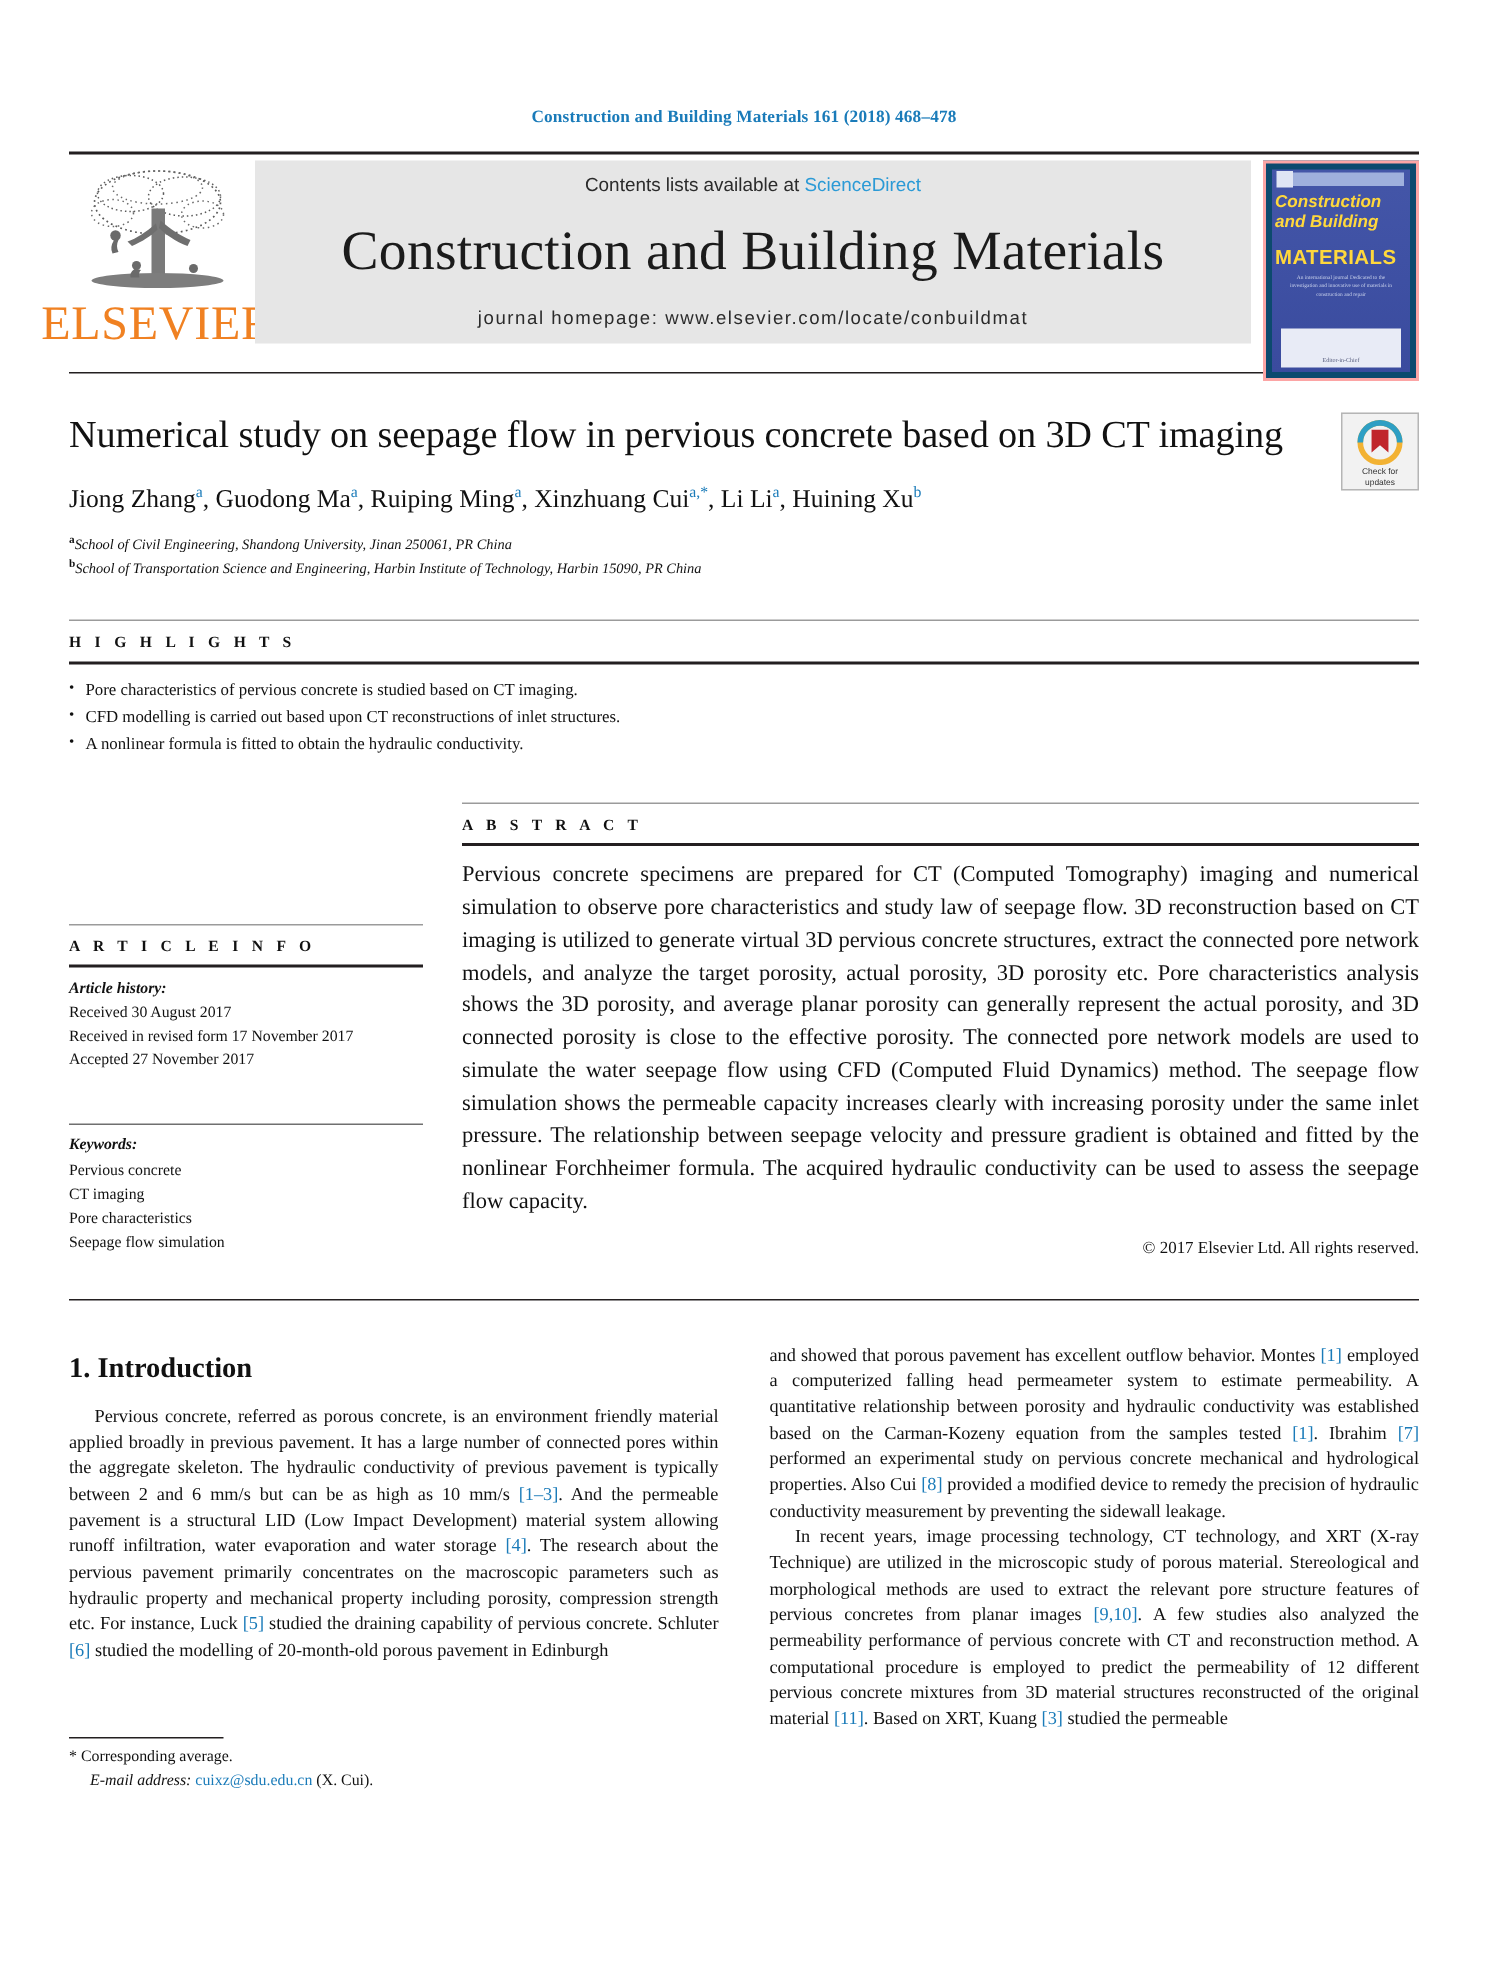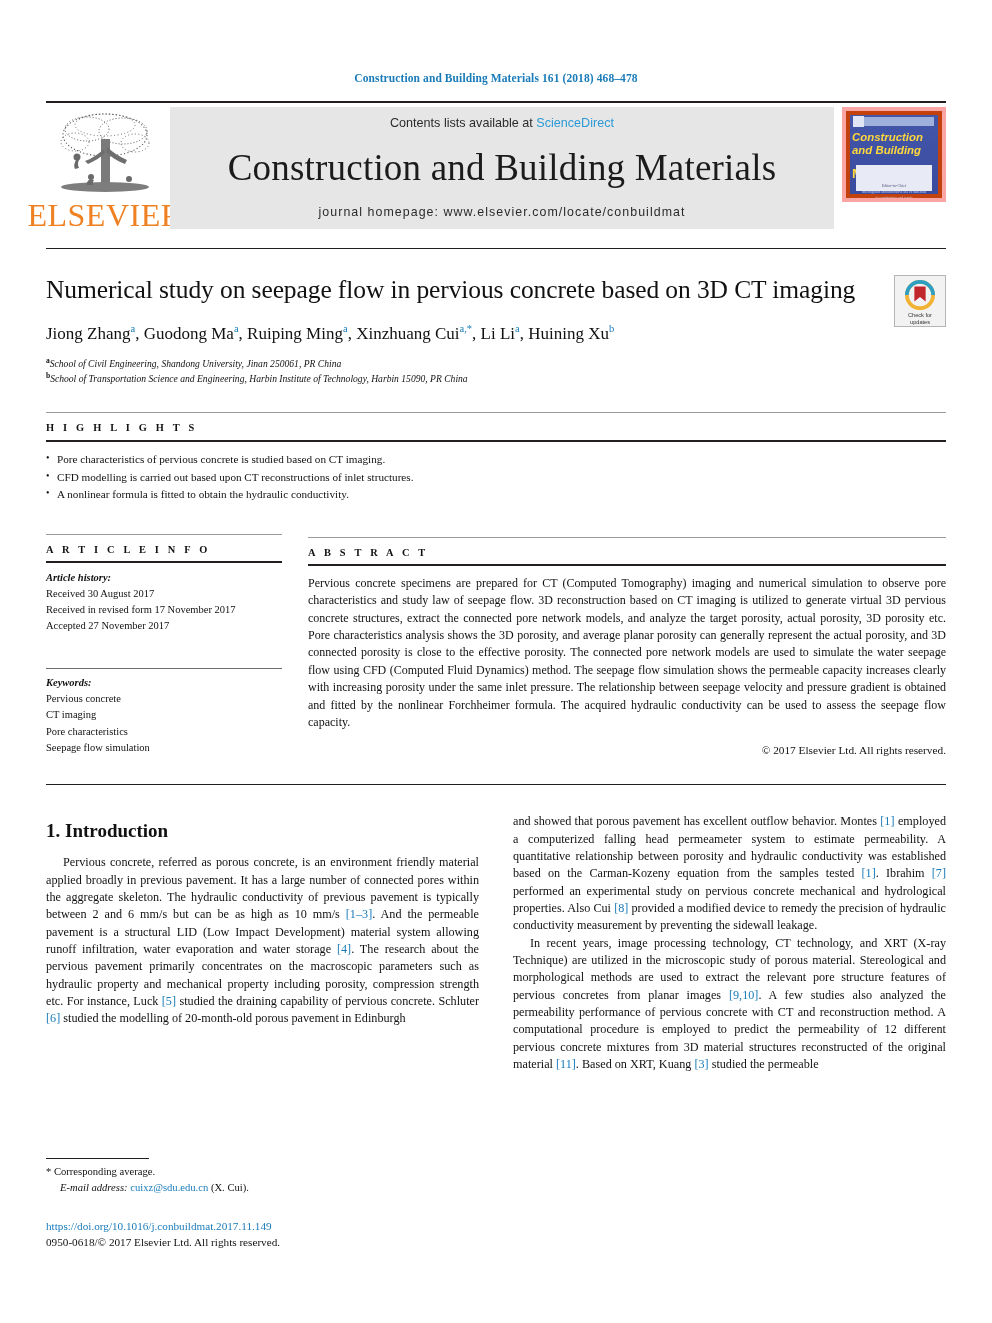--- a/index.html
+++ b/index.html
@@ -90,24 +90,24 @@
   }
   .homepage-line {
     font-family: "Liberation Sans", sans-serif;
     font-size: 12.4px;
     color: #2b2b2b;
     letter-spacing: 1.05px;
   }
   .cover-thumb {
     flex: 0 0 104px;
     width: 104px;
-    height: 95px;
+    height: 147px;
     position: relative;
-    border: 4px solid #fca5a5;
-    background: #c2410c;
+    border: 2px solid #fca5a5;
+    background: #0c4a6e;
     box-sizing: border-box;
     overflow: hidden;
   }
   .cover-inner {
     position: absolute;
     inset: 4px;
     background: linear-gradient(180deg,#4456a8 0%, #3f51a4 45%, #3a4b9e 100%);
   }
   .cover-topbar {
     position: absolute;
@@ -268,21 +268,21 @@
     font-family: "Liberation Serif", serif;
     font-size: 10.5px;
     line-height: 1.55;
     padding-top: 6px;
     color: #111;
   }
   .kw-block .it { font-style: italic; font-weight: bold; }
 
   .abs-body {
     font-family: "Liberation Serif", serif;
-    font-size: 12px;
+    font-size: 15px;
     line-height: 1.45;
     text-align: justify;
     padding-top: 9px;
     color: #111;
   }
   .abs-copy {
     text-align: right;
     font-family: "Liberation Serif", serif;
     font-size: 11.3px;
     padding-top: 13px;
@@ -503,18 +503,14 @@
   <div class="footnote">
     <div class="footnote-rule"></div>
     <div class="fn-line">* Corresponding average.</div>
     <div class="fn-line fn-indent">
       <span class="em">E-mail address:</span>
       <span class="ref">cuixz@sdu.edu.cn</span>
       <span>(X. Cui).</span>
     </div>
   </div>
 
-  <div class="doi-block">
-    <div class="doi-link">https://doi.org/10.1016/j.conbuildmat.2017.11.149</div>
-    <div class="issn-line">0950-0618/© 2017 Elsevier Ltd. All rights reserved.</div>
-  </div>
 
 </div>
 
 </body></html>

